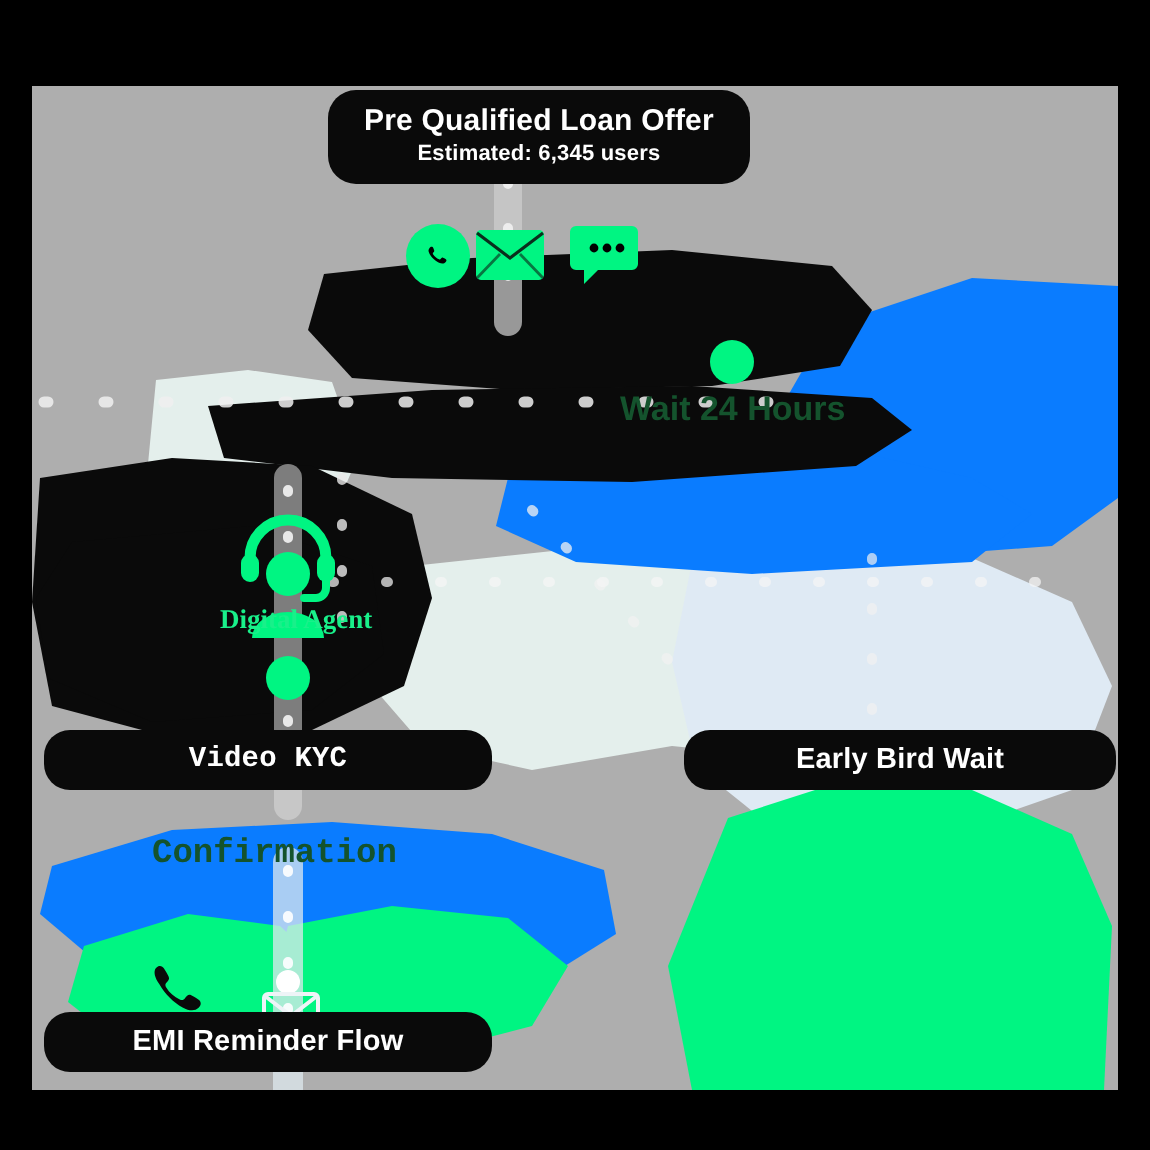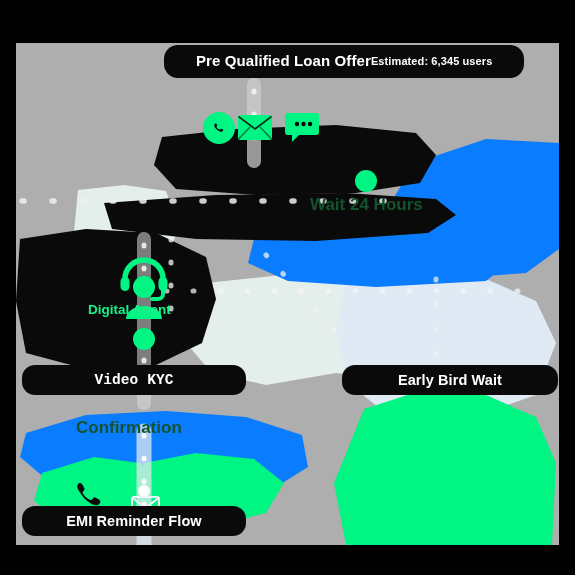--- a/index.html
+++ b/index.html
@@ -5,21 +5,21 @@
   html,body{margin:0;padding:0;background:#000;}
   body{width:575px;height:575px;overflow:hidden;
        font-family:"Liberation Sans","DejaVu Sans",sans-serif;}
   #stage{position:relative;width:575px;height:575px;background:#000;}
   #canvas{position:absolute;left:16px;top:43px;width:543px;height:502px;
           background:#aeaeae;overflow:hidden;}
   #art{position:absolute;left:0;top:0;width:543px;height:502px;}
   .lbl{position:absolute;display:flex;align-items:center;justify-content:center;
        background:#0a0a0a;color:#fff;border-radius:13px;
        font-size:14.5px;font-weight:700;letter-spacing:.1px;white-space:nowrap;}
-  .lbl.card{flex-direction:row;border-radius:14px;padding:7px 32px;line-height:1.25;}
+  .lbl.card{flex-direction:column;border-radius:14px;padding:7px 18px;line-height:1.25;}
   .card .t1{font-size:15px;font-weight:700;}
   .card .t2{font-size:11px;font-weight:600;}
   .flat{position:absolute;color:#14532d;font-size:17px;font-weight:700;white-space:nowrap;}
   .agentlbl{position:absolute;color:#19f08a;font-size:13.5px;font-weight:700;white-space:nowrap;}
 </style>
 </head>
 <body>
 
 <div id="stage">
   <div id="canvas">
@@ -112,33 +112,33 @@
     <div class="lbl card" style="left:148px;top:2px;width:auto;">
       <div class="t1">Pre Qualified Loan Offer</div>
       <div class="t2">Estimated: 6,345 users</div>
     </div>
 
 
     <div class="flat" style="left:294px;top:152px;">
       <span>Wait 24 Hours</span>
     </div>
 
-    <div class="agentlbl" style="left:72px;top:259px;">
+    <div class="agentlbl" style="left:94px;top:259px;font-family:Liberation Serif, serif;">
       <span>Digital Agent</span>
     </div>
 
     <div class="lbl" style="left:6px;top:322px;width:224px;height:30px;font-family:Liberation Mono, monospace;">
       <span>Video KYC</span>
     </div>
 
     <div class="lbl" style="left:326px;top:322px;width:216px;height:30px;">
       <span>Early Bird Wait</span>
     </div>
 
-    <div class="flat" style="left:60px;top:375px;">
+    <div class="flat" style="left:60px;top:375px;font-family:Liberation Mono, monospace;">
       <span>Confirmation</span>
     </div>
 
     <div class="lbl" style="left:6px;top:463px;width:224px;height:30px;">
       <span>EMI Reminder Flow</span>
     </div>
 
   </div>
 </div>
 

